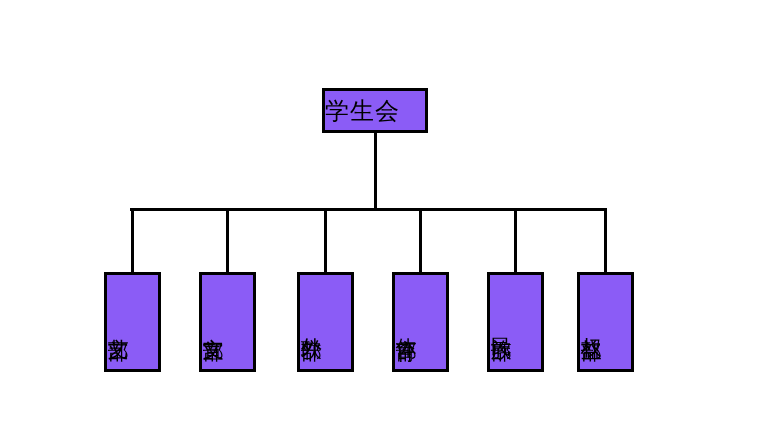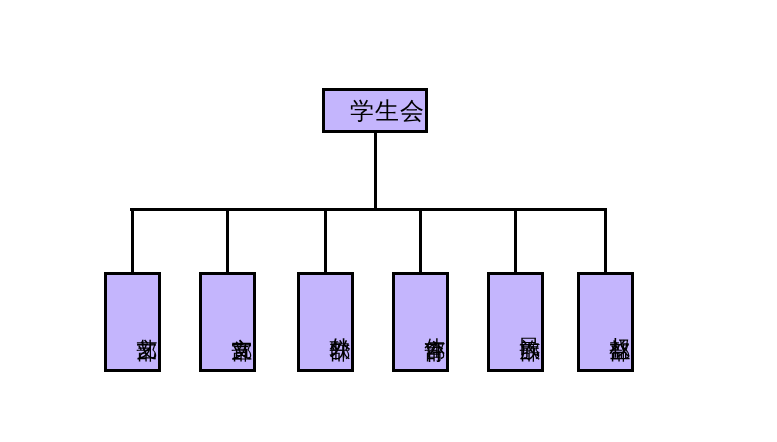--- a/index.html
+++ b/index.html
@@ -16,25 +16,25 @@
     width: 777px;
     height: 442px;
     background: #ffffff;
     overflow: hidden;
   }
 
   
   .node {
     position: absolute;
     box-sizing: border-box;
-    background: #c4b5fd;
+    background: #8b5cf6;
     border: 3px solid #000000;
     display: flex;
     align-items: center;
-    justify-content: flex-end;
+    justify-content: flex-start;
     z-index: 3;
   }
   .node-root {
     left: 322px;
     top: 88px;
     width: 106px;
     height: 45px;
   }
   .node-label-h {
     font-size: 24px;

